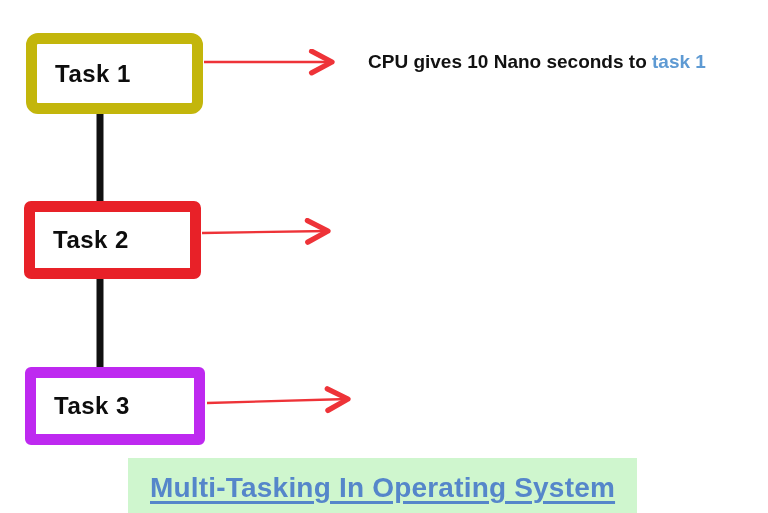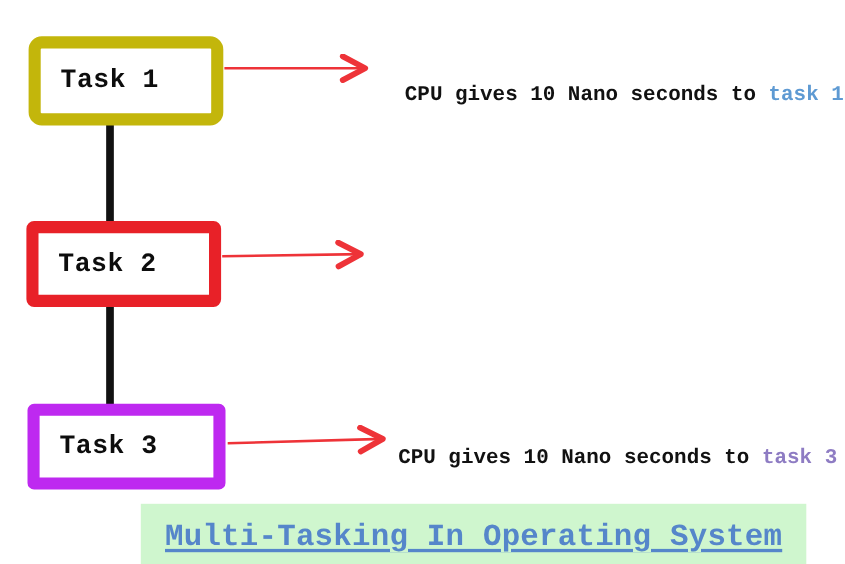--- a/index.html
+++ b/index.html
@@ -7,21 +7,20 @@
     padding: 0;
     background: #ffffff;
     font-family: "Liberation Sans", "DejaVu Sans", sans-serif;
   }
   #canvas {
     position: relative;
     width: 768px;
     height: 513px;
     background: #ffffff;
     overflow: hidden;
-    font-family: Liberation Mono, monospace;
   }
   svg.overlay {
     position: absolute;
     left: 0; top: 0;
     width: 768px; height: 513px;
     pointer-events: none;
   }
   .task-box {
     position: absolute;
     background: #ffffff;
@@ -42,21 +41,20 @@
   #task-box-2 { left: 24px; top: 201px; width: 177px; height: 78px; border-radius: 7px; }
   #task-box-3 { left: 25px; top: 367px; width: 180px; height: 78px; border-radius: 6px; }
 
   .annotation {
     position: absolute;
     font-weight: bold;
     font-size: 19px;
     color: #111111;
     white-space: nowrap;
     line-height: 24px;
-    margin-top: 24px;
   }
   #annotation-1 { left: 368px; top: 50px; }
   #annotation-2 { left: 363px; top: 215px; }
   #annotation-3 { left: 362px; top: 380px; }
 
   .diagram-title {
     position: absolute;
     left: 128px;
     top: 458px;
     height: 60px;
@@ -101,19 +99,16 @@
 
   <div class="task-box" id="task-box-3" style="border-color: rgb(190, 41, 240);">
     <span class="task-label">Task 3</span>
   </div>
 
   <div class="annotation" id="annotation-1">
     <span>CPU gives 10 Nano seconds to </span><span style="color: rgb(94, 154, 211);">task 1</span>
   </div>
 
 
-  <div class="annotation" id="annotation-3">
-    <span>CPU gives 10 Nano seconds to </span><span style="color: rgb(142, 124, 195);">task 3</span>
-  </div>
 
   <div class="diagram-title" style="color: rgb(85, 134, 202); background-color: rgb(207, 246, 206);">Multi-Tasking In Operating System</div>
 
 </div>
 
 </body></html>

